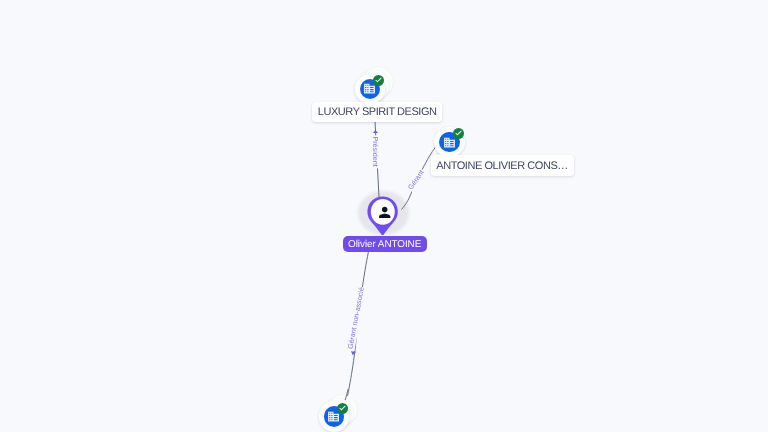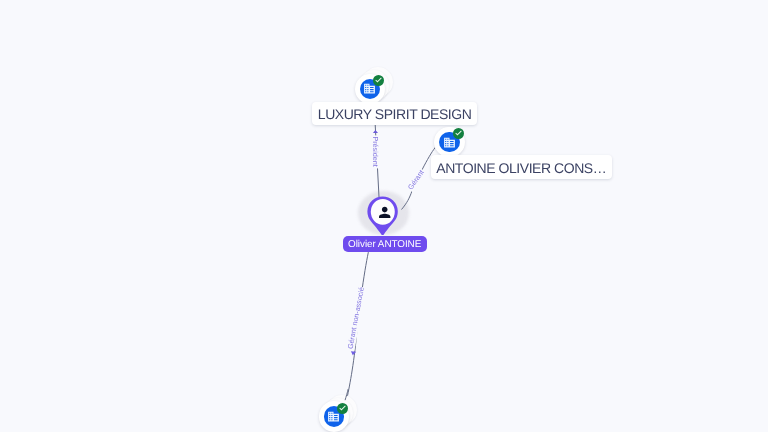--- a/index.html
+++ b/index.html
@@ -15,21 +15,21 @@
   .node{position:absolute;}
   .comp-circle{position:absolute;width:30.3px;height:30.3px;border-radius:50%;background:#fff;
      box-shadow:0 1px 3px rgba(40,50,80,.17);}
   .comp-inner{position:absolute;left:50%;top:50%;width:20.3px;height:20.3px;margin:-10.15px 0 0 -10.15px;
      border-radius:50%;background:#0f63ea;display:flex;align-items:center;justify-content:center;}
   .comp-inner svg{position:relative;left:-0.2px;top:0.3px;}
   .badge{position:absolute;width:11px;height:11px;border-radius:50%;background:#13803f;
      left:18.5px;top:1.7px;display:flex;align-items:center;justify-content:center;}
   .nlabel{position:absolute;background:#fff;border-radius:4px;
      box-shadow:0 1px 3px rgba(40,50,80,.16);
-     font-size:14px;color:#3b4263;white-space:nowrap;padding:5.8px 5.8px 4.2px;letter-spacing:-.45px;line-height:1;}
+     font-size:11px;color:#3b4263;white-space:nowrap;padding:5.8px 5.8px 4.2px;letter-spacing:-.45px;line-height:1;}
   .plabel{position:absolute;background:#6f4cee;border-radius:5px;color:#fff;font-size:9.9px;
      white-space:nowrap;padding:4.2px 5.5px 2.3px;line-height:1;letter-spacing:-.05px;}
   .pin{position:absolute;}
 
   .stack-c{position:absolute;width:30.3px;height:30.3px;border-radius:50%;background:#fcfcfd;
      box-shadow:0 0.5px 2px rgba(40,50,80,.10);}
   .s2{left:4.2px;top:-3.3px;}
   .s3{left:8.3px;top:-6.4px;}
   .halo{position:absolute;border-radius:50%;background:#e5e5eb;filter:blur(1.6px);}
 </style>

